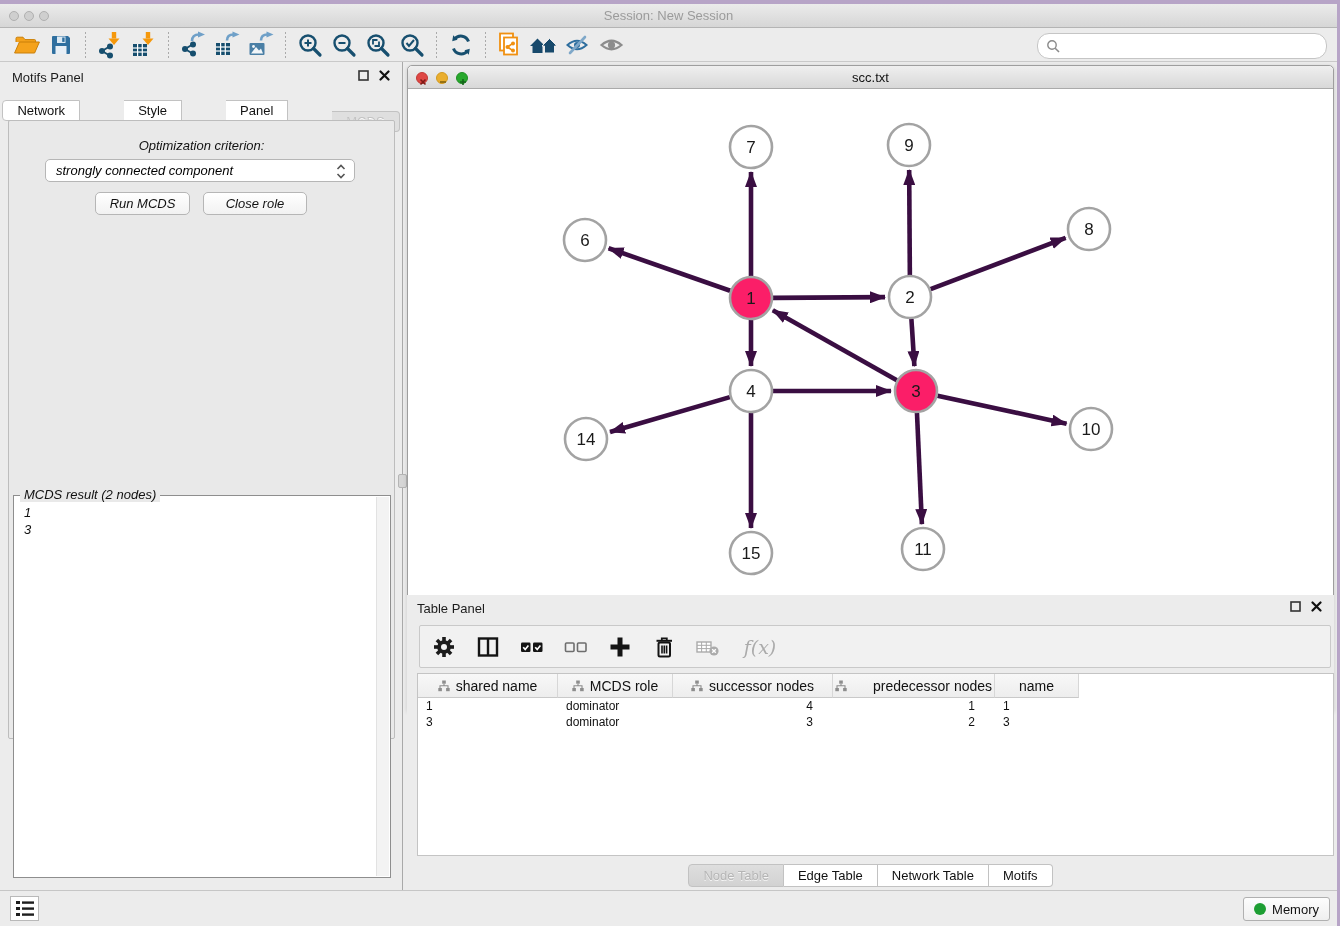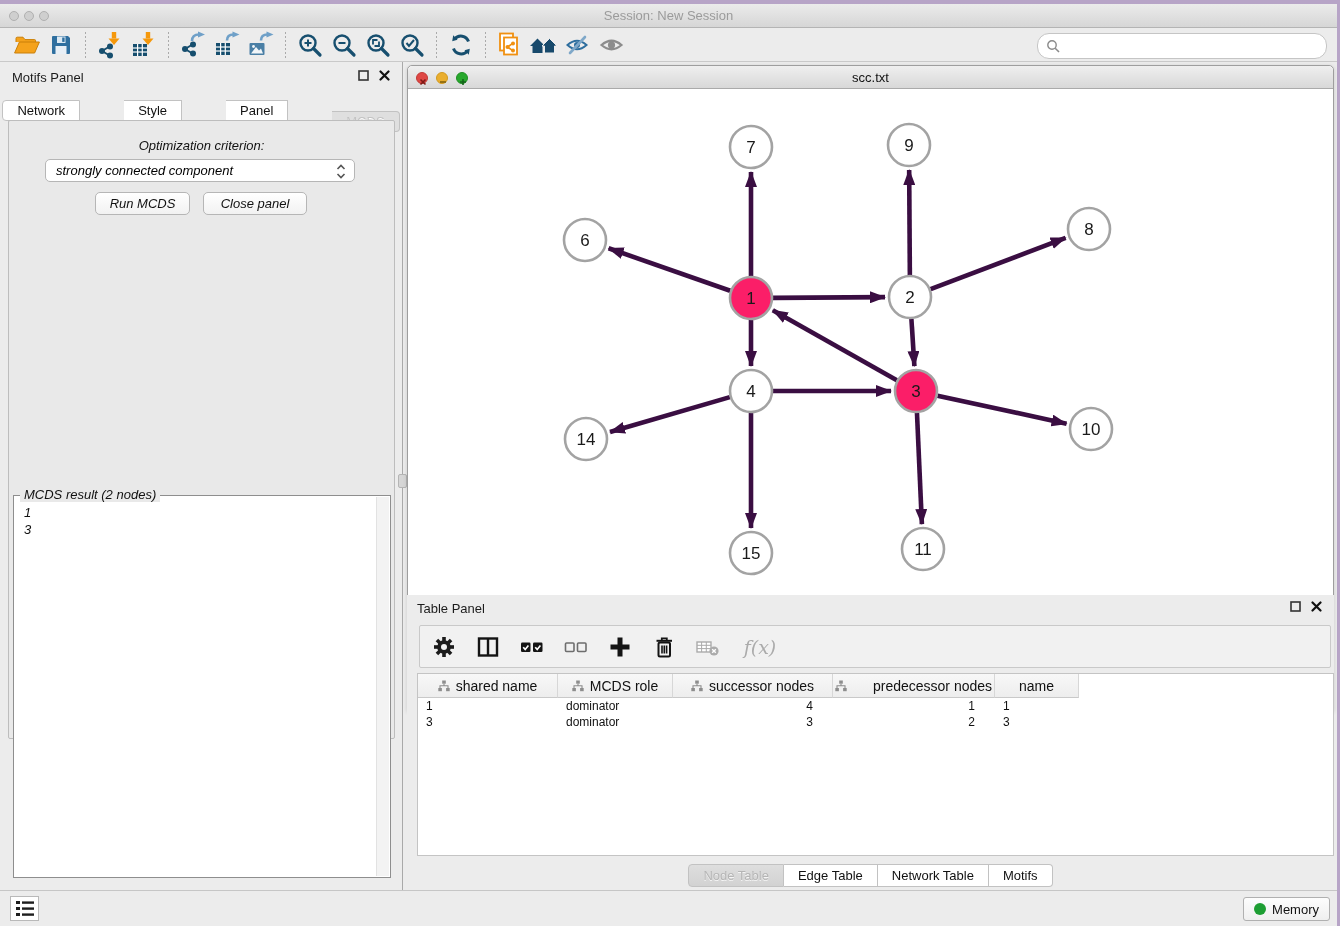--- a/index.html
+++ b/index.html
@@ -294,21 +294,21 @@
         <span>strongly connected component</span>
         <span class="stepper">
           <svg width="10" height="17" viewBox="0 0 10 17">
             <path d="M1.5 6 L5 2.5 L8.5 6" fill="none" stroke="#555" stroke-width="1.6"></path>
             <path d="M1.5 11 L5 14.5 L8.5 11" fill="none" stroke="#555" stroke-width="1.6"></path>
           </svg>
         </span>
       </div>
       <div class="cp-buttons">
         <div class="btn btn-run">Run MCDS</div>
-        <div class="btn btn-closepanel">Close panel</div>
+        <div class="btn btn-closepanel">Close role</div>
       </div>
       <div class="result-box">
         <span class="result-legend">MCDS result (2 nodes)</span>
         <div class="result-lines" id="resultLines">
             <div>1</div>
             <div>3</div>
           </div>
         <div class="result-scroll"></div>
       </div>
     </div>

